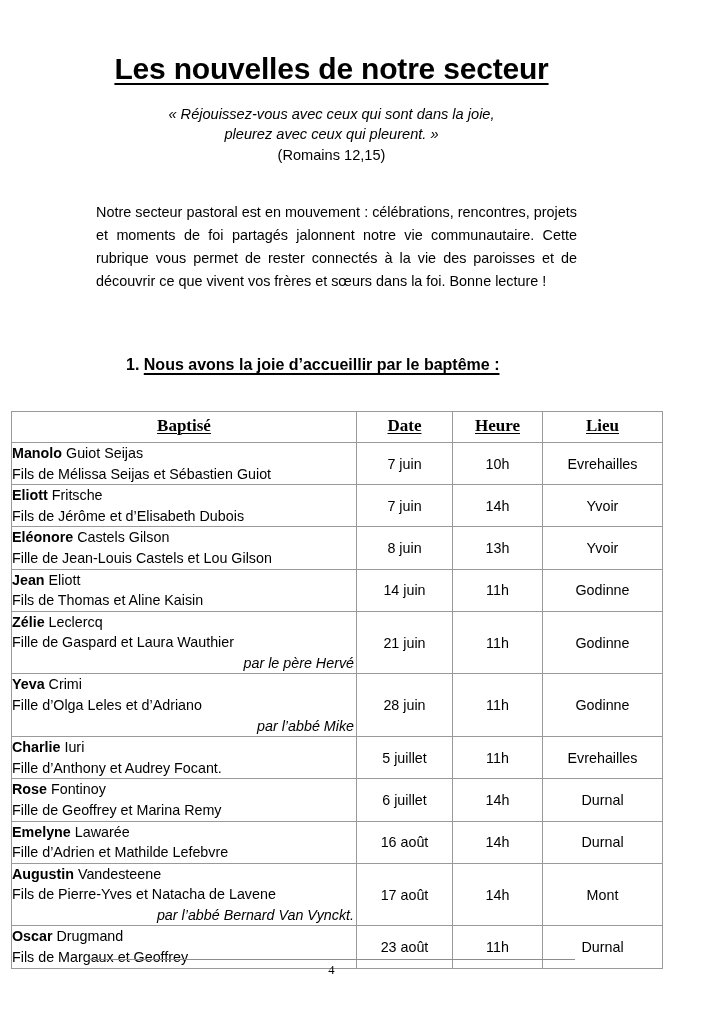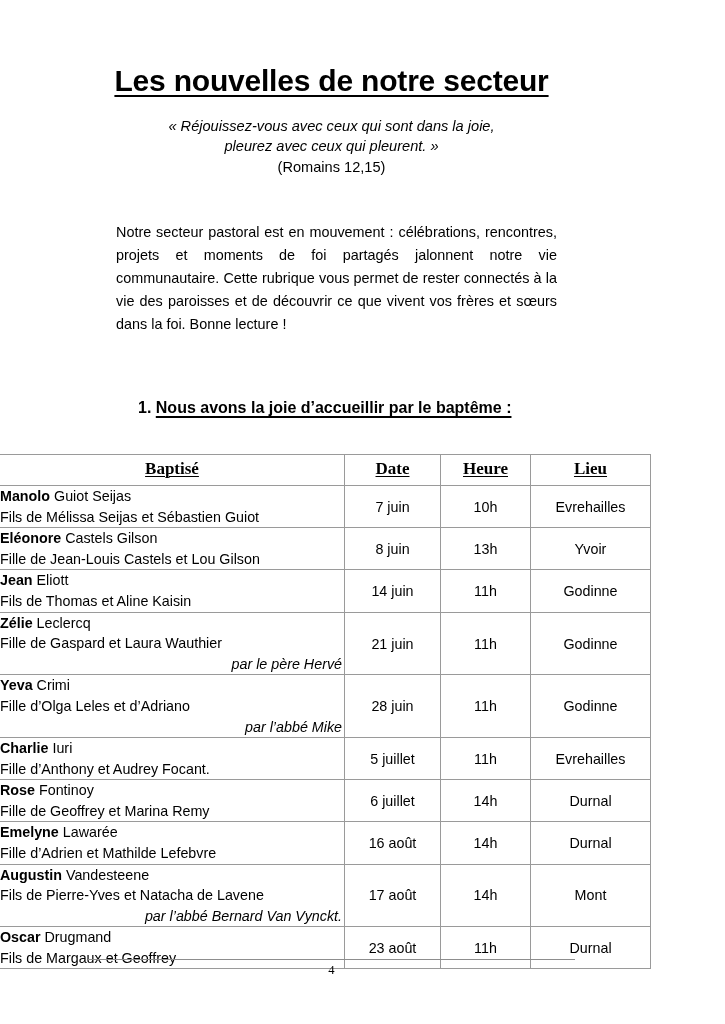--- a/index.html
+++ b/index.html
@@ -14,21 +14,21 @@
     position: relative;
     font-family: "Liberation Sans", sans-serif;
     color: #000000;
     -webkit-font-smoothing: antialiased;
   }
 
   .page {
     width: 663px;
     height: 1024px;
     box-sizing: border-box;
-    padding: 12px;
+    padding: 0;
     position: relative;
   }
 
   
   .doc-title {
     text-align: center;
     margin: 0;
     padding-top: 52px;
     font-size: 30px;
     font-weight: bold;
@@ -53,21 +53,21 @@
   .quote-ref {
     text-align: center;
     font-style: normal;
     font-size: 14.6px;
     line-height: 1.42;
     margin: 0;
   }
 
   
   .intro {
-    margin: 16px;
+    margin: 8px;
     padding: 27px 78px 0 88px;
     font-size: 14.4px;
     line-height: 1.60;
     text-align: justify;
     text-indent: 0;
   }
 
   
   .section-heading {
     margin: 16px;
@@ -194,20 +194,26 @@
         </tr>
       </thead>
       <tbody id="table-body">
           <tr>
             <td class="cell-name"><span class="fullname"><span class="first">Manolo</span><span class="last"> Guiot Seijas</span></span><span class="parents">Fils de Mélissa Seijas et Sébastien Guiot</span></td>
             <td class="cell-center">7 juin</td>
             <td class="cell-center">10h</td>
             <td class="cell-center">Evrehailles</td>
           </tr>
           <tr>
+            <td class="cell-name"><span class="fullname"><span class="first">Eliott</span><span class="last"> Fritsche</span></span><span class="parents">Fils de Jérôme et d’Elisabeth Dubois</span></td>
+            <td class="cell-center">7 juin</td>
+            <td class="cell-center">14h</td>
+            <td class="cell-center">Yvoir</td>
+          </tr>
+          <tr>
             <td class="cell-name"><span class="fullname"><span class="first">Eléonore</span><span class="last"> Castels Gilson</span></span><span class="parents">Fille de Jean-Louis Castels et Lou Gilson</span></td>
             <td class="cell-center">8 juin</td>
             <td class="cell-center">13h</td>
             <td class="cell-center">Yvoir</td>
           </tr>
           <tr>
             <td class="cell-name"><span class="fullname"><span class="first">Jean</span><span class="last"> Eliott</span></span><span class="parents">Fils de Thomas et Aline Kaisin</span></td>
             <td class="cell-center">14 juin</td>
             <td class="cell-center">11h</td>
             <td class="cell-center">Godinne</td>

